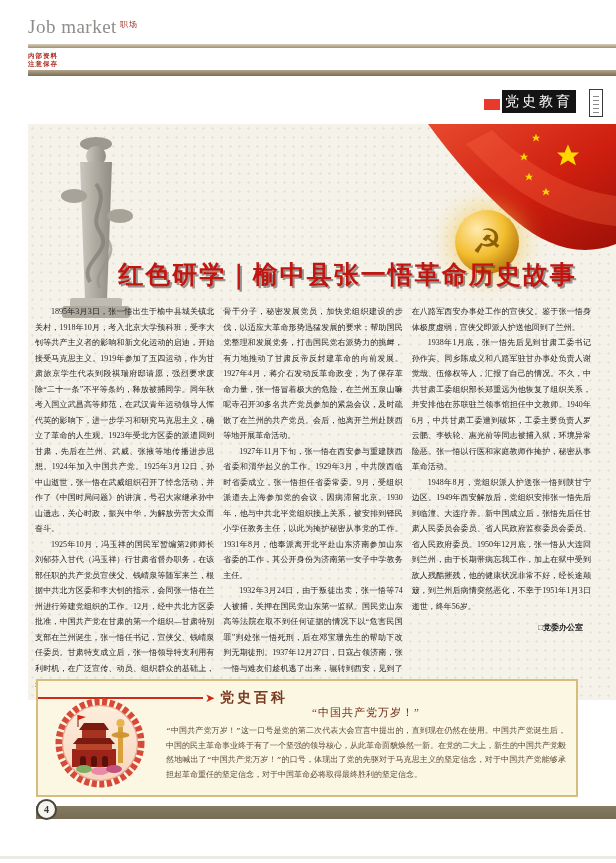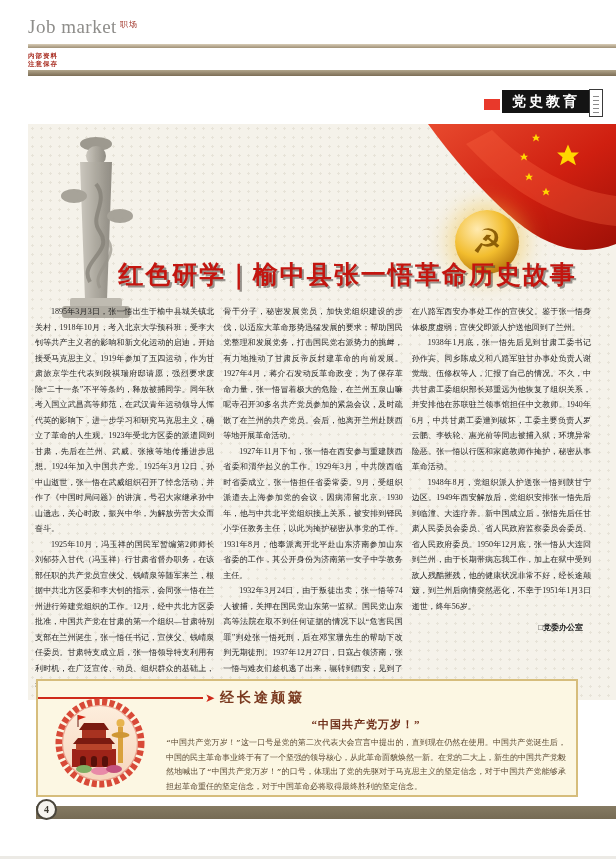--- a/index.html
+++ b/index.html
@@ -12,22 +12,22 @@
   .masthead .zh{font-size:8px;color:#a03428;margin-left:3px;vertical-align:6px;letter-spacing:1px;text-align:right;}
   .rule1{position:absolute;left:28px;top:44px;right:0;height:4px;
          background:linear-gradient(to bottom,#d8ccb6,#9f9076);}
   .rule2{position:absolute;left:28px;top:70px;right:0;height:6px;
          background:linear-gradient(to bottom,#b2a58b,#7c6d55);}
   .notice{position:absolute;left:28px;top:52px;font-size:6.5px;line-height:8px;
           color:#a7291d;font-weight:bold;letter-spacing:1px;}
 
   
   .badge-red{position:absolute;left:484px;top:99px;width:16px;height:11px;background:#e8392b;}
-  .badge{position:absolute;left:502px;top:90px;width:88px;height:23px;background:#141414;
-         color:#fff;font-size:14px;font-weight:bold;letter-spacing:3px;
+  .badge{position:absolute;left:502px;top:90px;width:74px;height:23px;background:#141414;
+         color:#fff;font-size:14px;font-weight:normal;letter-spacing:3px;
          display:flex;align-items:center;justify-content:center;}
   .side-box{position:absolute;left:589px;top:89px;width:12px;height:26px;background:#fff;
             border:1px solid #3a3a3a;
             background-image:repeating-linear-gradient(to bottom,transparent 0 3px,#8a8a8a 3px 4px);
             background-size:6px 100%;background-repeat:no-repeat;background-position:3px 3px;}
 
   
   .article{position:absolute;left:28px;top:124px;width:588px;height:576px;background:#f5f2ea;}
   .article::before{content:"";position:absolute;inset:0;
       background-image:radial-gradient(rgba(175,165,145,.20) 1px,transparent 1.3px);
@@ -52,21 +52,21 @@
 
   
   .ency{position:absolute;left:36px;top:679px;width:538px;height:114px;
         border:2px solid #d6bd7c;background:#fcf7e3;}
   .ency-head{position:absolute;left:0;top:8px;display:flex;align-items:center;}
   .ency-line{width:165px;height:2px;background:#cf2a1a;}
   .ency-arrow{color:#cf2a1a;font-size:12px;margin:0 5px 0 2px;line-height:1;}
   .ency-title{font-size:14px;font-weight:bold;color:#7a3a20;letter-spacing:3px;}
   .medallion{position:absolute;left:16px;top:16px;width:92px;height:92px;}
   .ency-text{position:absolute;left:128px;right:10px;top:24px;color:#5c4a33;}
-  .ency-sub{text-align:center;font-size:11px;font-weight:bold;color:#6e2d18;margin-bottom:4px;letter-spacing:1px;margin-top:12px;}
+  .ency-sub{text-align:center;font-size:11px;font-weight:normal;color:#6e2d18;margin-bottom:4px;letter-spacing:1px;}
   .ency-body{font-size:8px;line-height:14.5px;text-align:justify;font-family:Liberation Mono, monospace;}
   .ency-src{text-align:right;font-size:8.5px;font-weight:bold;color:#4a3a26;margin-top:5px;letter-spacing:1px;}
 
   
   .footer-bar{position:absolute;left:36px;top:806px;right:0;height:13px;
               background:linear-gradient(to bottom,#857a62,#766b54);}
   .page-num{position:absolute;left:36px;top:799px;width:17px;height:17px;border-radius:50%;
             background:#f6f4ef;border:2px solid #49453b;display:flex;align-items:center;
             justify-content:center;font-size:10px;font-weight:bold;color:#3b382f;}
   .bottom-strip{position:absolute;left:0;top:856px;right:0;height:3px;background:#eceae5;}
@@ -143,21 +143,21 @@
       <p>1938年1月底，张一悟先后见到甘肃工委书记孙作宾、同乡陈成义和八路军驻甘办事处负责人谢觉哉、伍修权等人，汇报了自己的情况。不久，中共甘肃工委组织部长郑重远为他恢复了组织关系，并安排他在苏联驻兰领事馆担任中文教师。1940年6月，中共甘肃工委遭到破坏，工委主要负责人罗云鹏、李铁轮、惠光前等同志被捕入狱，环境异常险恶。张一悟以行医和家庭教师作掩护，秘密从事革命活动。</p>
       <p>1948年8月，党组织派人护送张一悟到陕甘宁边区。1949年西安解放后，党组织安排张一悟先后到临潼、大连疗养。新中国成立后，张悟先后任甘肃人民委员会委员、省人民政府监察委员会委员、省人民政府委员。1950年12月底，张一悟从大连回到兰州，由于长期带病忘我工作，加上在狱中受到敌人残酷摧残，他的健康状况非常不好，经长途颠簸，到兰州后病情突然恶化，不幸于1951年1月3日逝世，终年56岁。</p>
       <div class="byline">□党委办公室</div>
     </div>
   </div>
 
   <div class="ency">
     <div class="ency-head">
       <div class="ency-line"></div>
       <span class="ency-arrow">➤</span>
-      <span class="ency-title">经长途颠簸</span>
+      <span class="ency-title">党史百科</span>
     </div>
 
     <svg class="medallion" viewBox="0 0 92 92">
       <defs>
         <linearGradient id="sky" x1="0" y1="0" x2="0" y2="1">
           <stop offset="0" stop-color="#fdeedd"></stop>
             <stop offset="1" stop-color="#f6d5bc"></stop>
         </linearGradient>
       </defs>
       <circle cx="46" cy="46" r="38" fill="url(#sky)"></circle>

